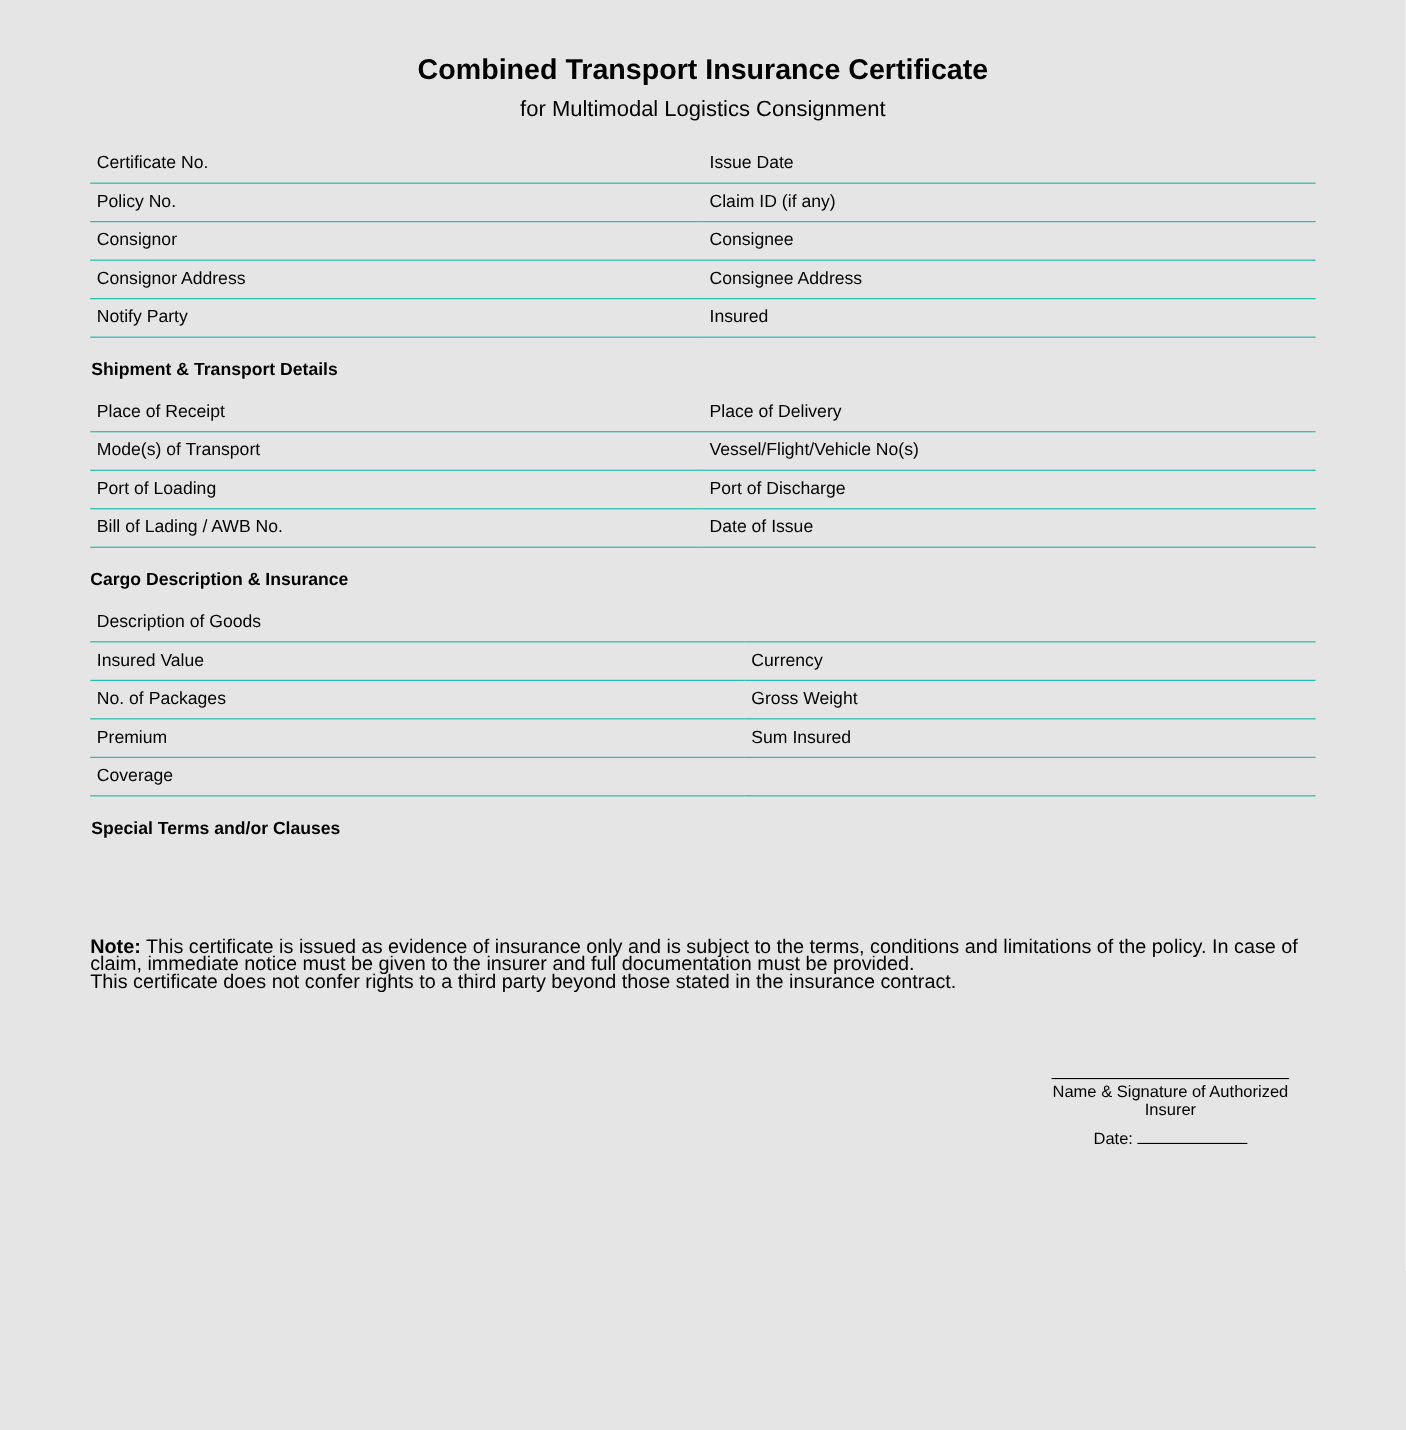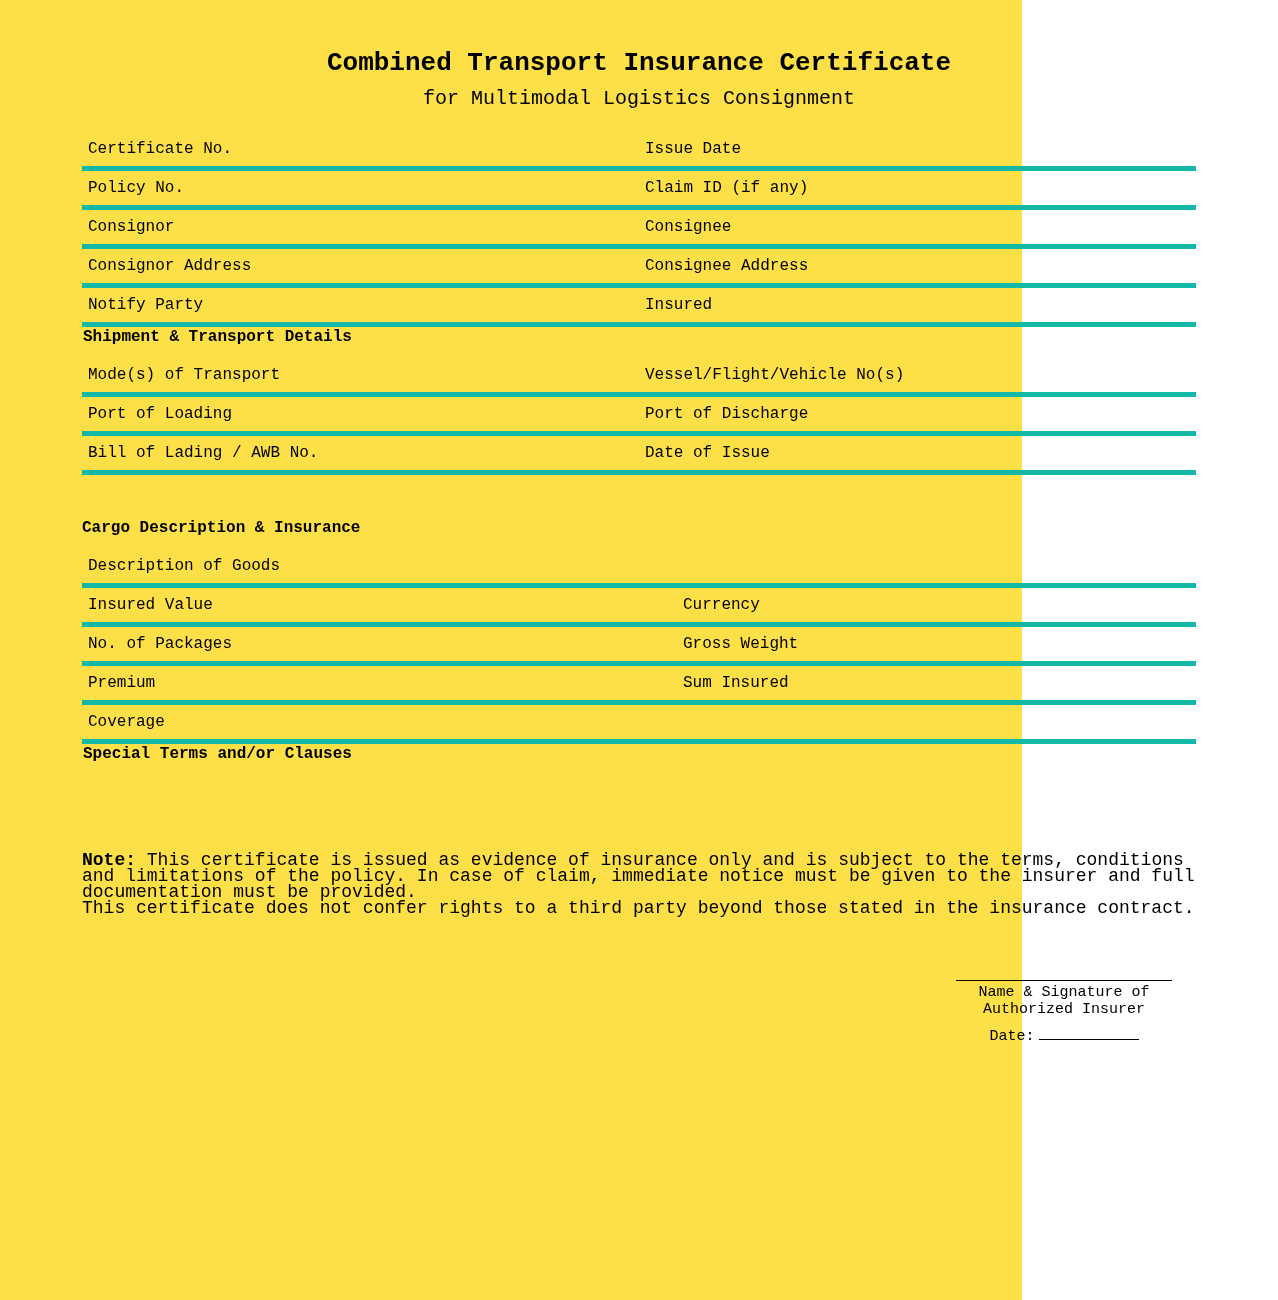--- a/index.html
+++ b/index.html
@@ -4,24 +4,23 @@
   <style>
     html, body {
       margin: 0;
       padding: 0;
       background: #ffffff;
       color: #000000;
       font-family: "Liberation Sans", sans-serif;
     }
     .page {
       position: relative;
-      width: 1022px;
+      width: 1278px;
       height: 1300px;
-      background: #fde047;
-      font-family: Liberation Mono, monospace;
+      background: #e5e5e5;
     }
     .title {
       position: absolute;
       top: 46px;
       left: 0;
       width: 1278px;
       text-align: center;
       font-size: 26px;
       font-weight: bold;
       line-height: 34px;
@@ -48,21 +47,21 @@
       line-height: 20px;
     }
     table.form-table {
       width: 1114px;
       border-collapse: collapse;
       table-layout: fixed;
     }
     table.form-table td {
       height: 34px;
       padding: 0 6px;
-      border-bottom: 5px solid #14b8a6;
+      border-bottom: 1px solid #14b8a6;
       font-size: 16px;
       line-height: 20px;
       vertical-align: middle;
     }
     .note {
       position: absolute;
       top: 852px;
       left: 82px;
       width: 1114px;
       font-size: 18px;
@@ -136,20 +135,24 @@
   </div>
 
   <div class="section-heading" style="top:327px;">Shipment &amp; Transport Details</div>
   <div class="section" style="top:358px;">
     <table class="form-table">
       <colgroup>
           <col style="width:557px">
           <col style="width:557px">
         </colgroup>
       <tbody>
+          <tr>
+        <td>Place of Receipt</td>
+        <td>Place of Delivery</td>
+      </tr>
       <tr>
         <td>Mode(s) of Transport</td>
         <td>Vessel/Flight/Vehicle No(s)</td>
       </tr>
       <tr>
         <td>Port of Loading</td>
         <td>Port of Discharge</td>
       </tr>
       <tr>
         <td>Bill of Lading / AWB No.</td>

